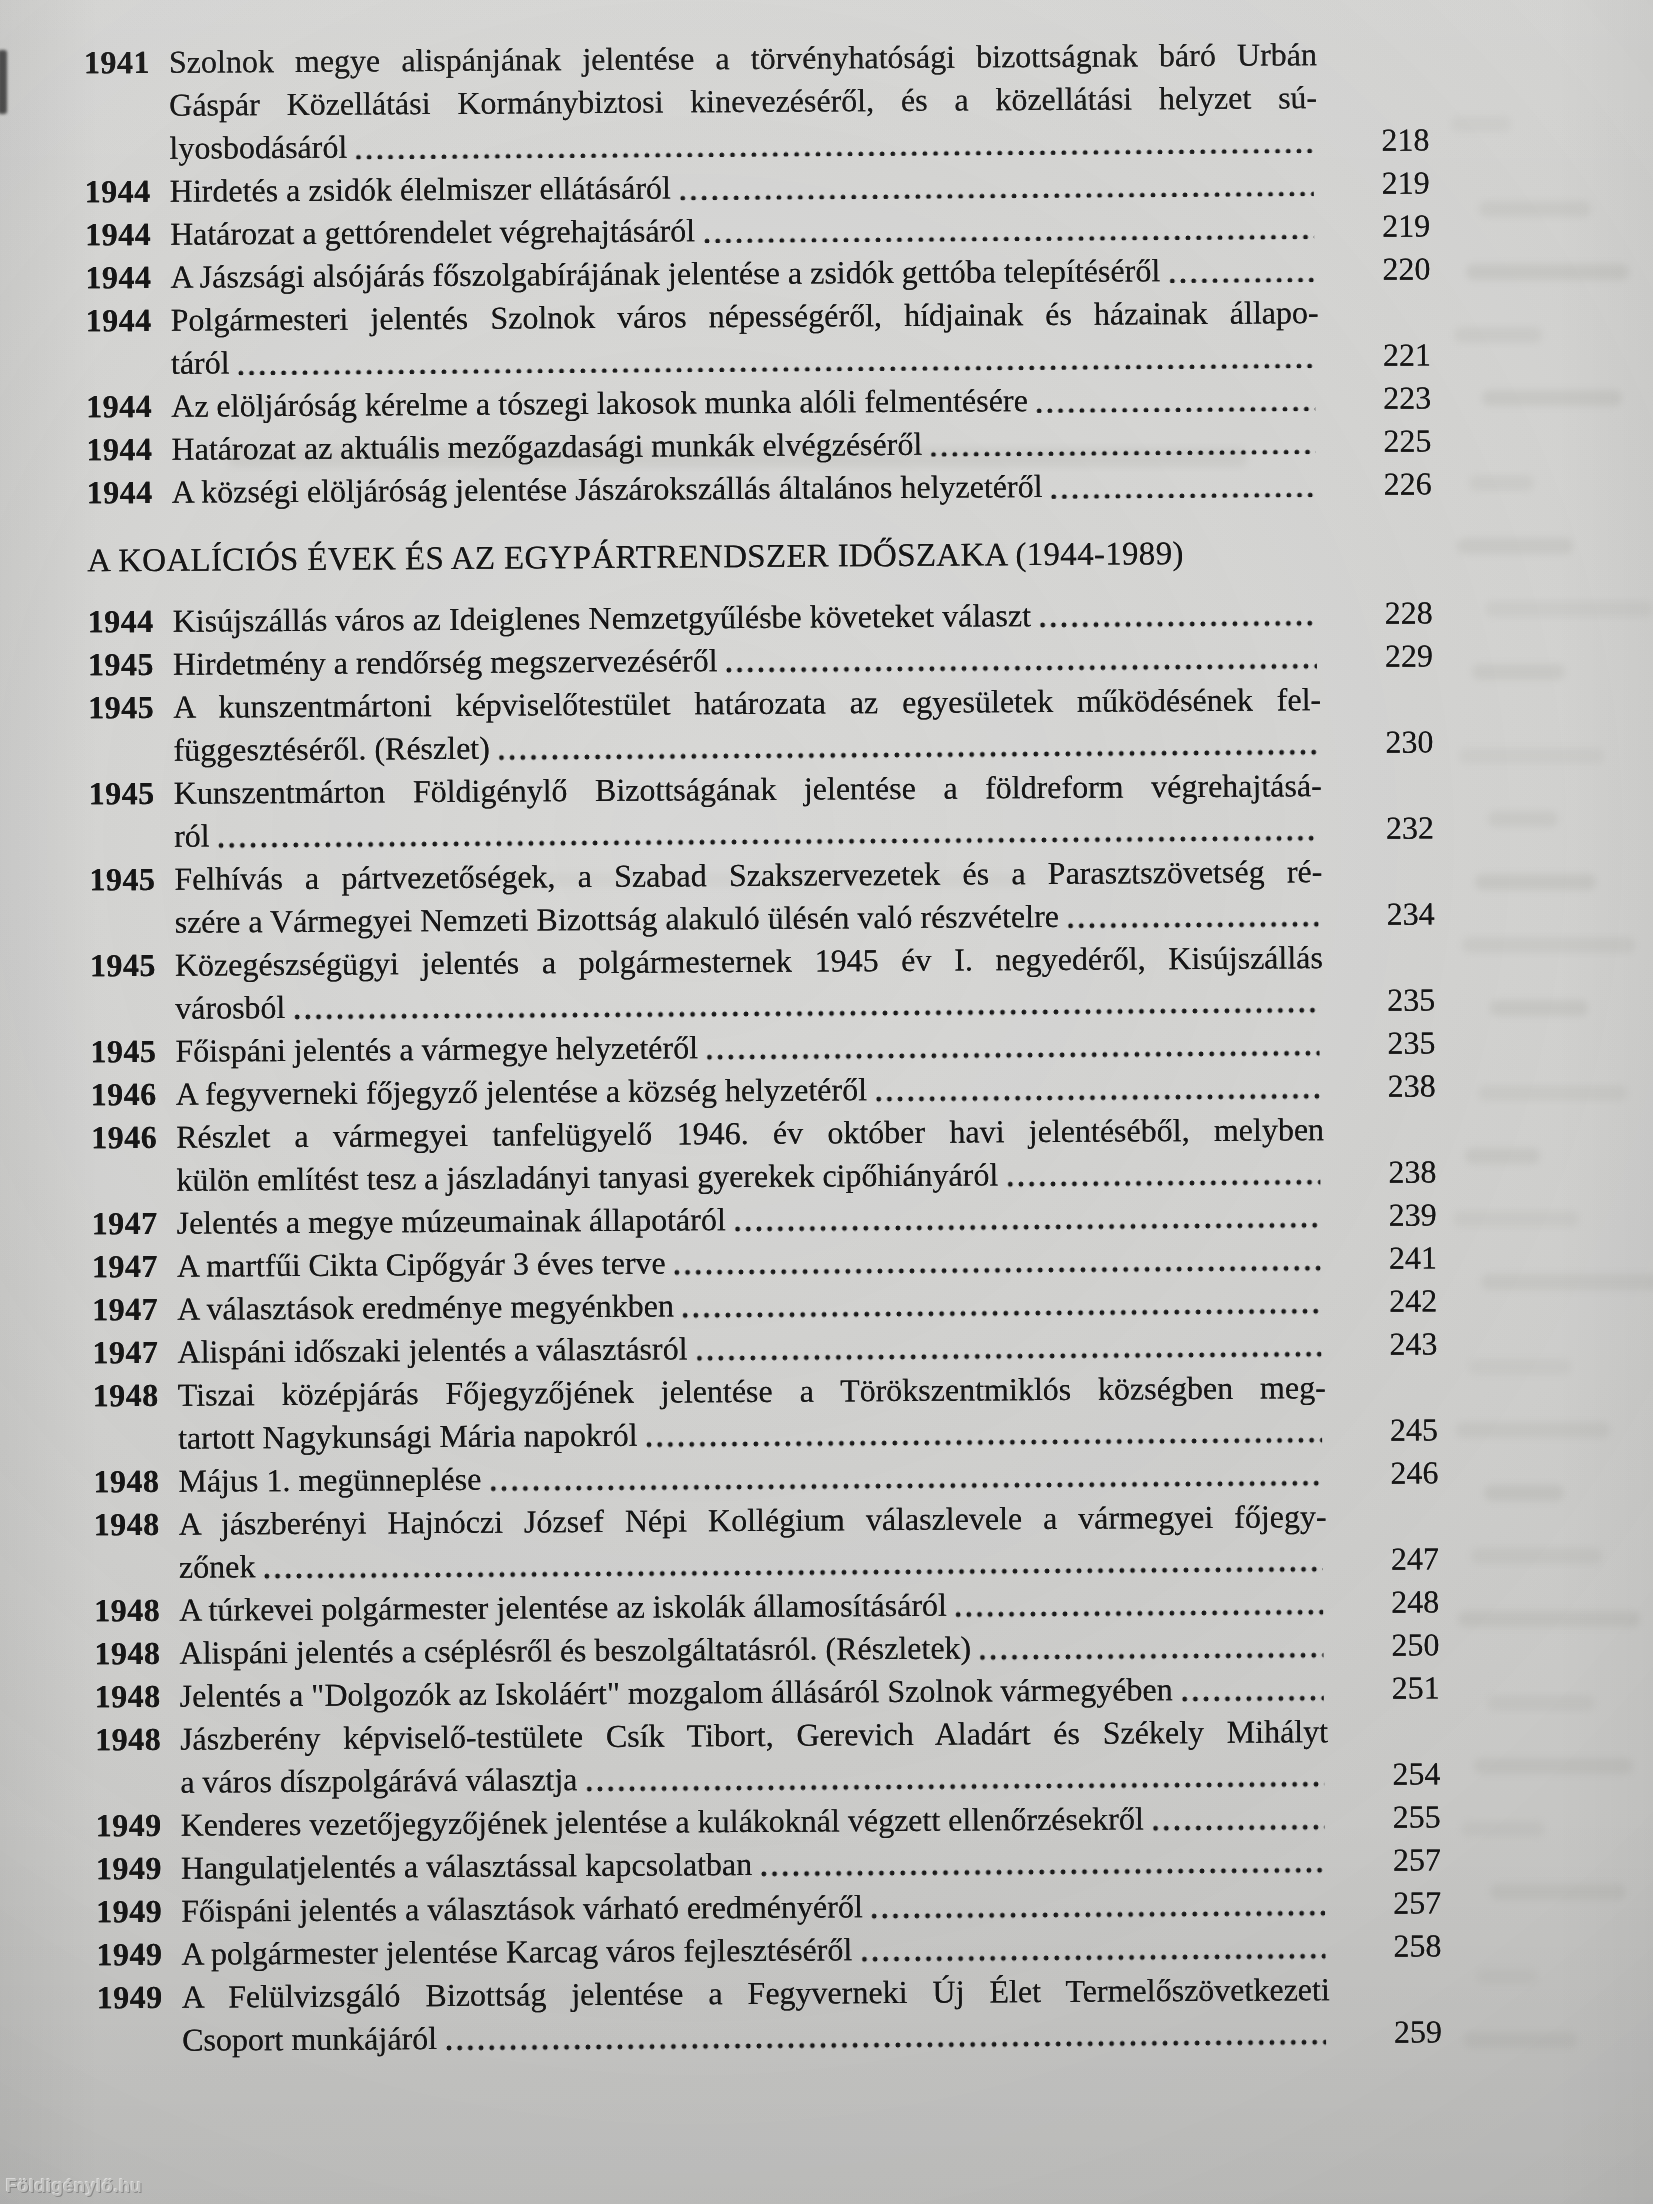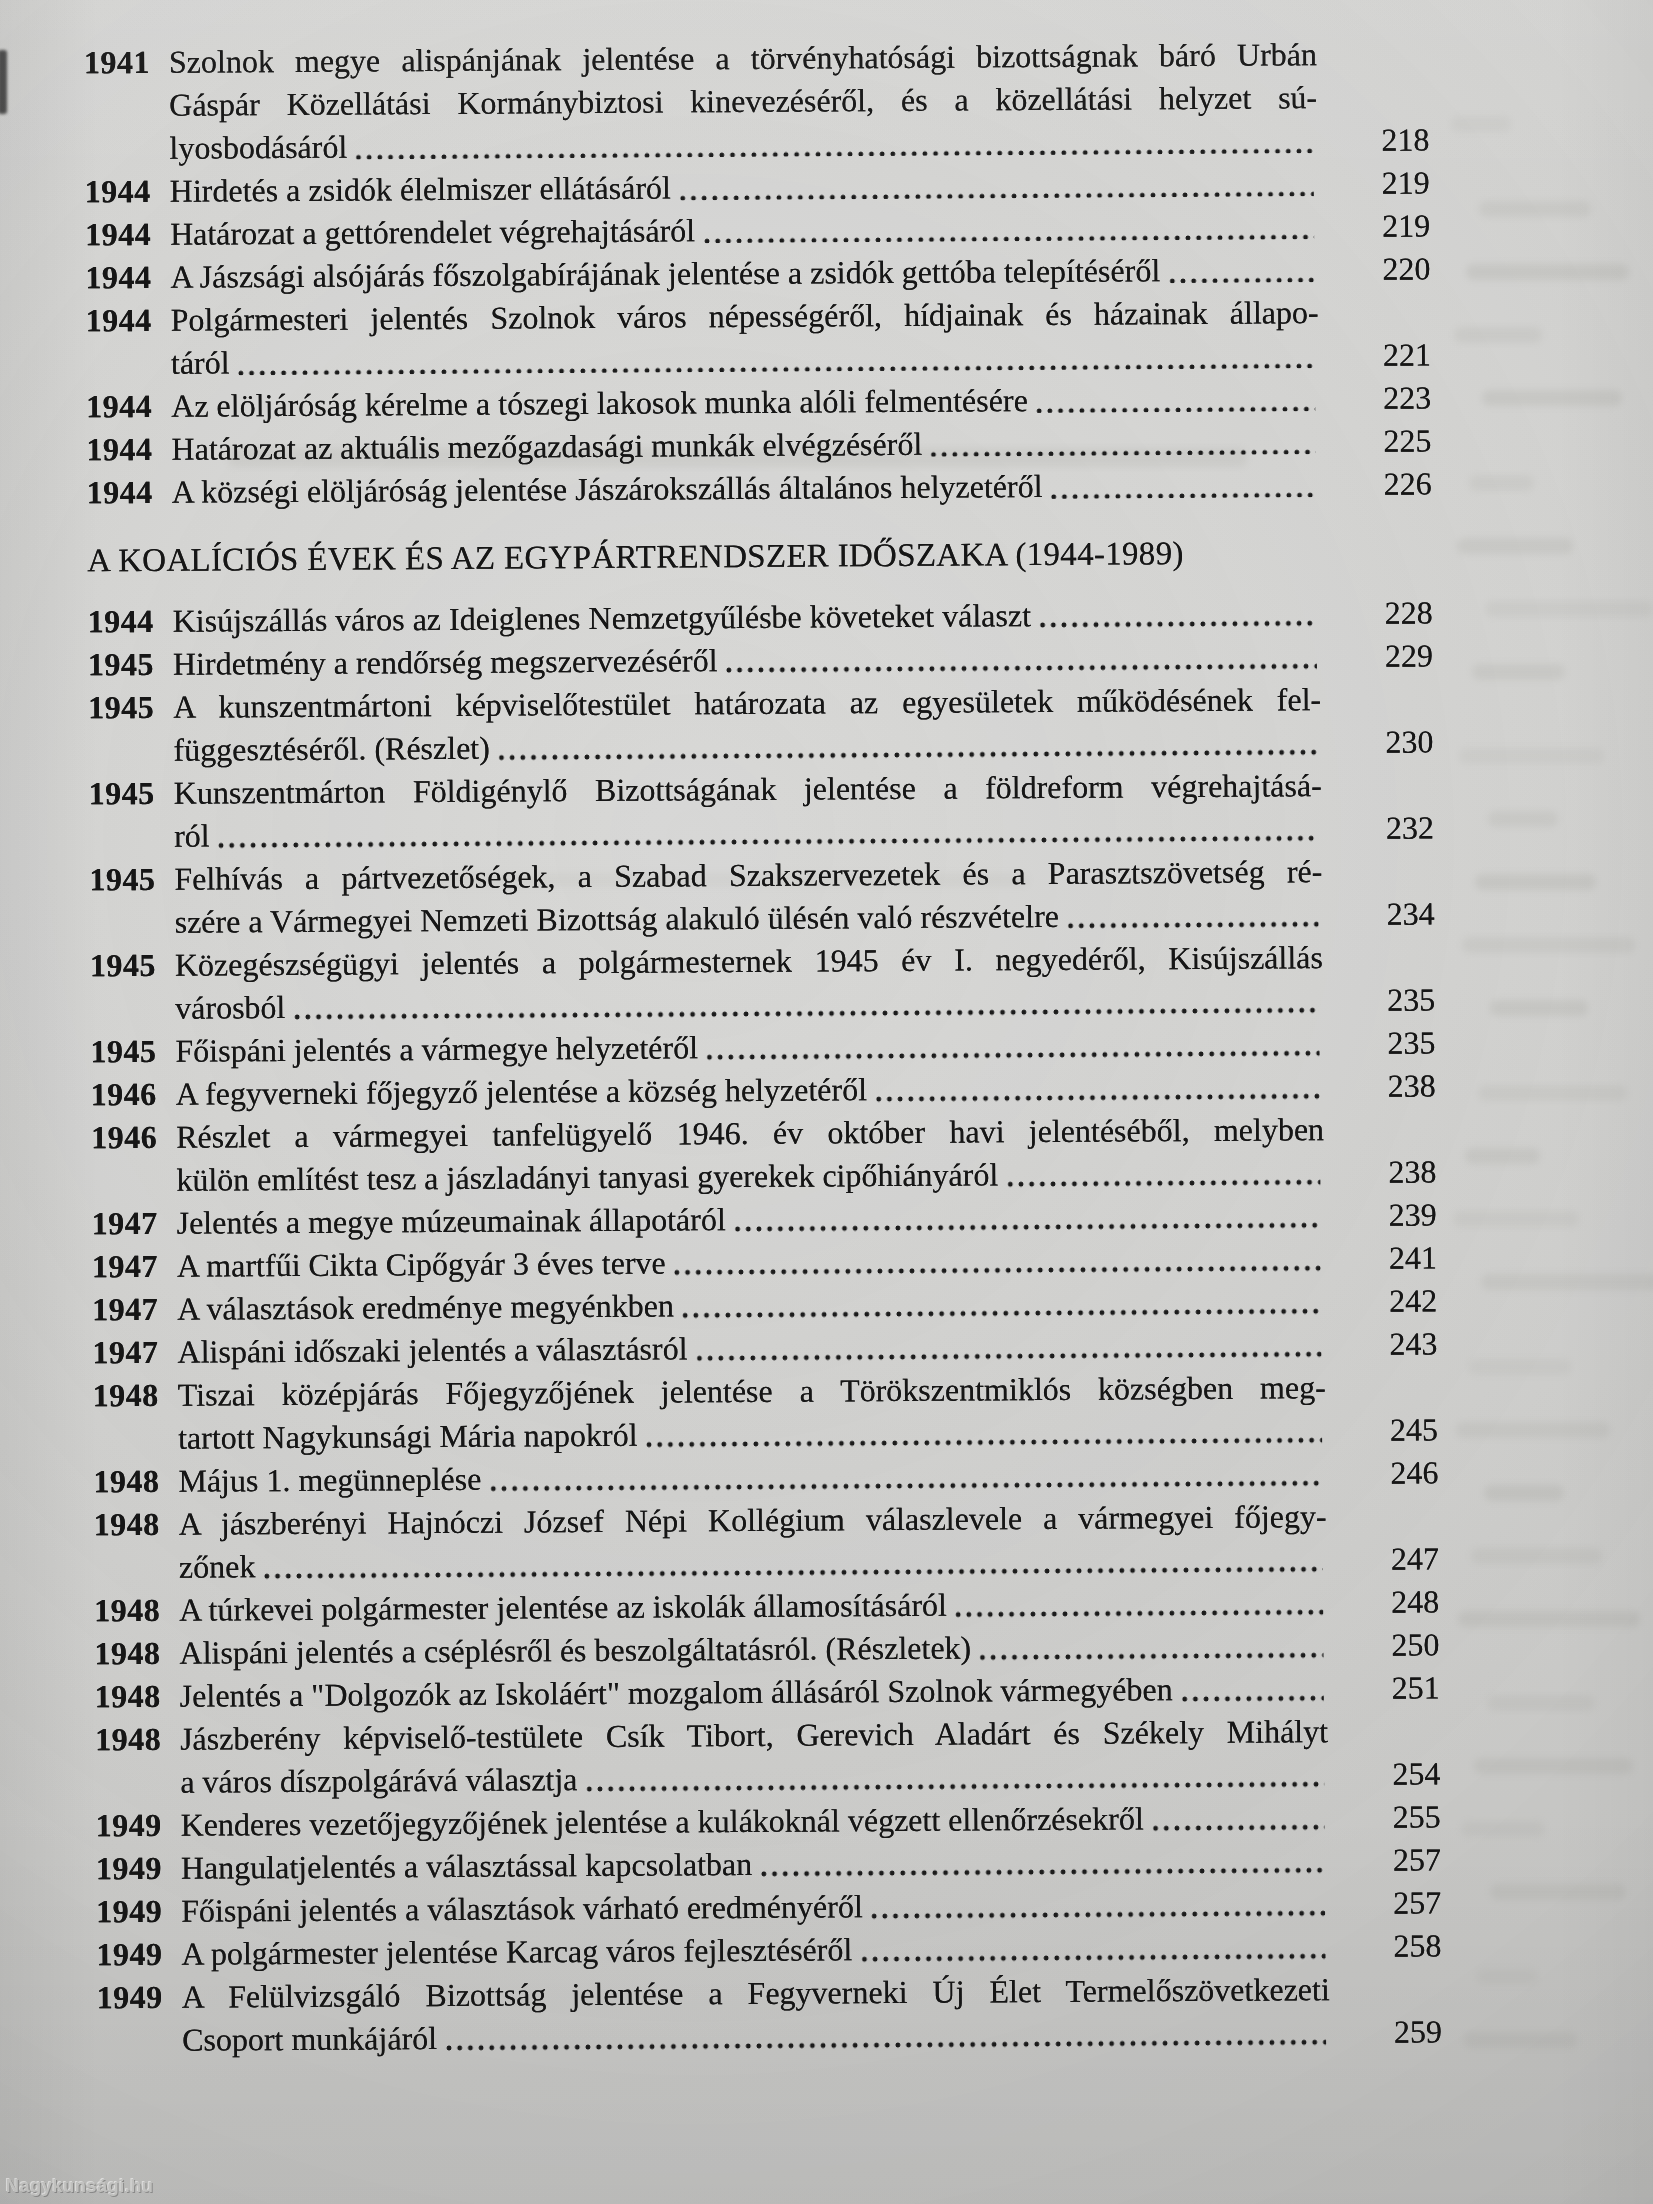--- a/index.html
+++ b/index.html
@@ -420,14 +420,14 @@
           <span class="tt">Csoport munkájáról</span>
           <span class="leader"></span>
         </div>
         <span class="num">259</span>
       </div>
     </div>
 </div>
 
 <div class="edge-artifact"></div>
 <div class="vignette"></div>
-<div class="watermark">Nagykunsági.hu</div>
+<div class="watermark">Földigénylő.hu</div>
 
 
 </body></html>

